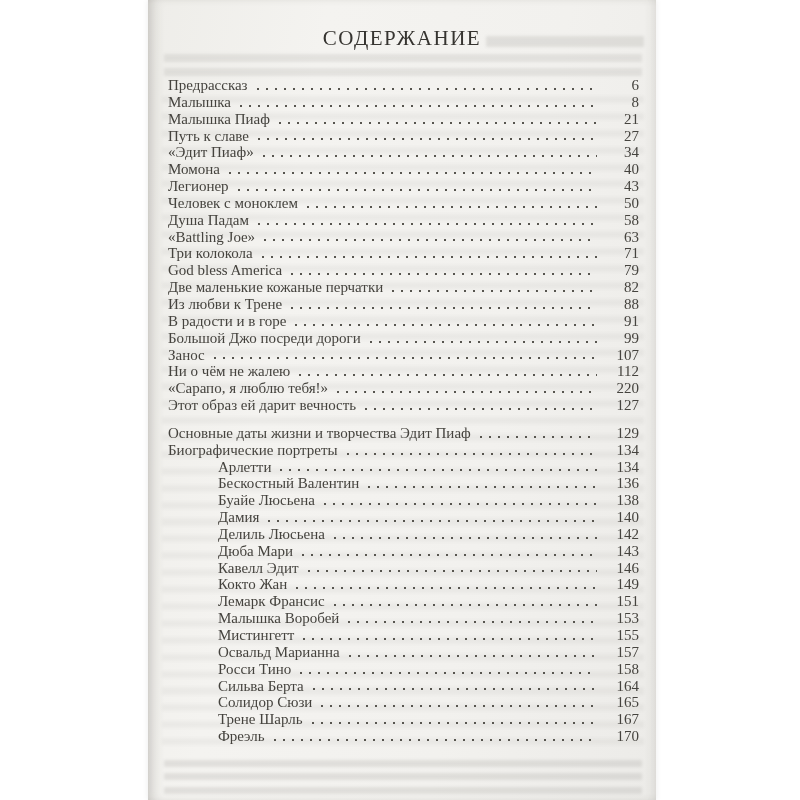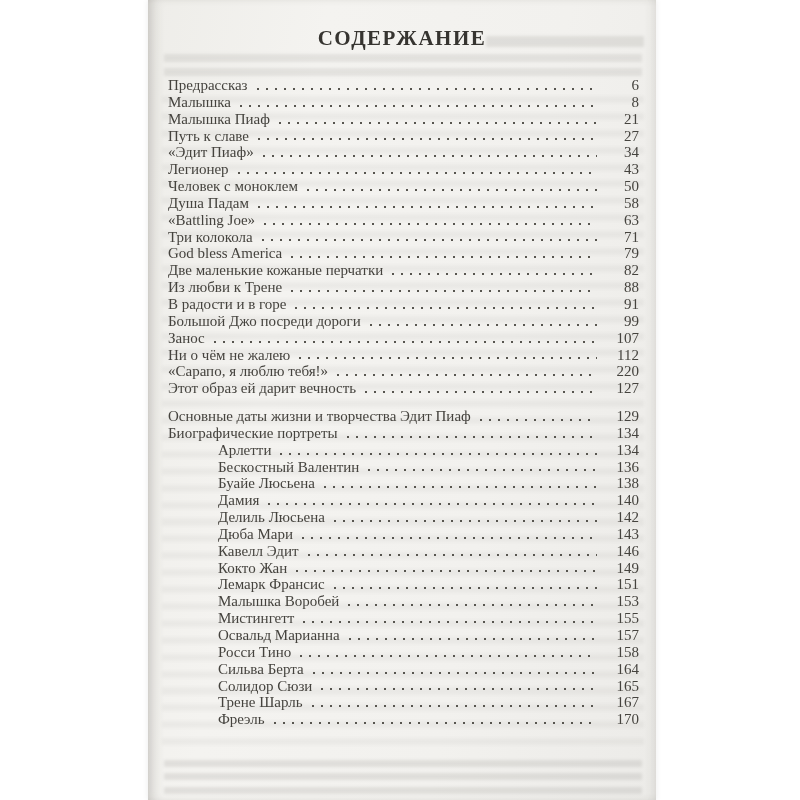--- a/index.html
+++ b/index.html
@@ -54,21 +54,21 @@
     opacity: 0.14;
     background-image: repeating-linear-gradient(to bottom, #6e6c66 0 7px, transparent 7px 13.5px);
   }
   .title {
     position: absolute;
     top: 26px;
     left: 0;
     width: 100%;
     text-align: center;
     font-size: 21px;
-    font-weight: 700;
+    font-weight: 400;
     letter-spacing: 1.5px;
     color: #363430;
   }
   .toc {
     position: absolute;
     top: 77px;
     left: 20px;
     right: 17px;
   }
   .toc-gap { height: 11px; }
@@ -134,20 +134,25 @@
             <span class="toc-label">Путь к славе</span>
             <span class="toc-leader"></span>
             <span class="toc-page">27</span>
           </div>
           <div class="toc-row">
             <span class="toc-label">«Эдит Пиаф»</span>
             <span class="toc-leader"></span>
             <span class="toc-page">34</span>
           </div>
           <div class="toc-row">
+            <span class="toc-label">Момона</span>
+            <span class="toc-leader"></span>
+            <span class="toc-page">40</span>
+          </div>
+          <div class="toc-row">
             <span class="toc-label">Легионер</span>
             <span class="toc-leader"></span>
             <span class="toc-page">43</span>
           </div>
           <div class="toc-row">
             <span class="toc-label">Человек с моноклем</span>
             <span class="toc-leader"></span>
             <span class="toc-page">50</span>
           </div>
           <div class="toc-row">

